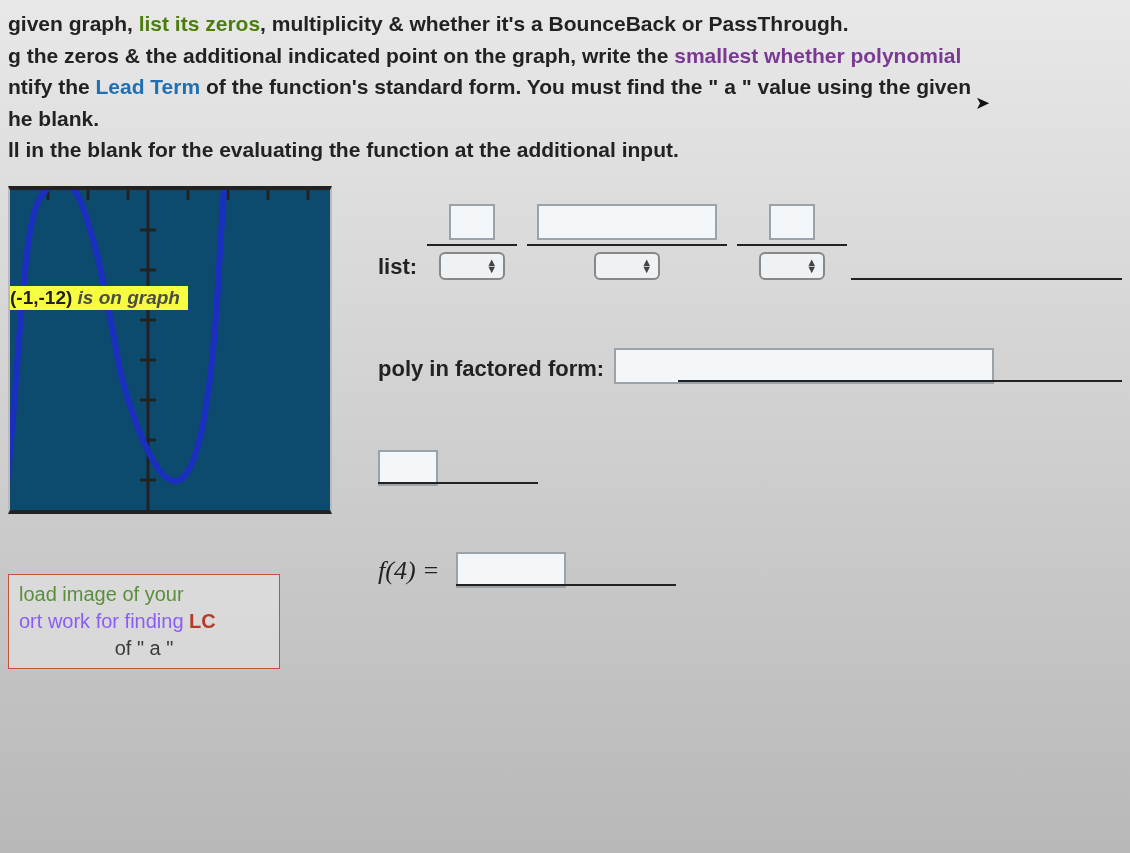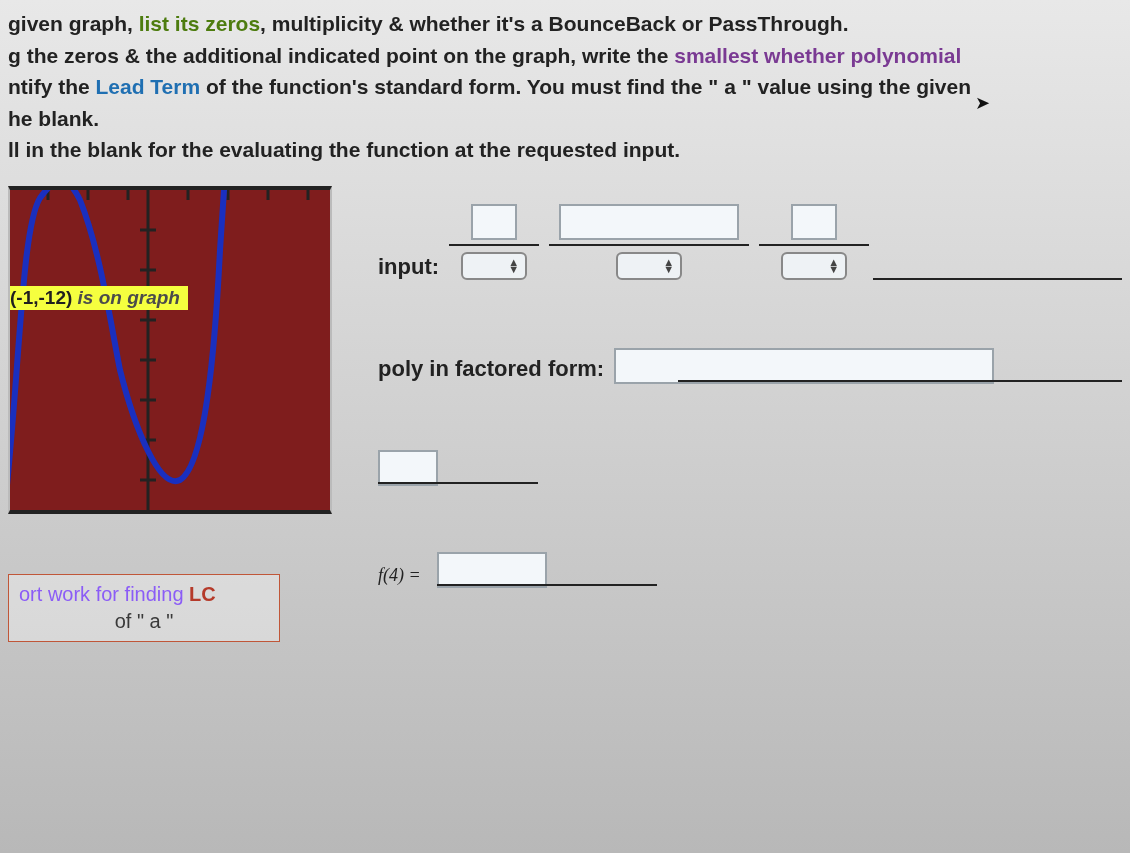--- a/index.html
+++ b/index.html
@@ -35,21 +35,21 @@
   .graph-col {
     flex: 0 0 340px;
     display: flex;
     flex-direction: column;
   }
 
   .graph-box {
     position: relative;
     width: 320px;
     height: 320px;
-    background: #7f1d1d;
+    background: #0c4a6e;
     border-left: 2px solid #bbb;
     border-right: 2px solid #bbb;
     border-top: 4px solid #222;
     border-bottom: 4px solid #222;
     overflow: hidden;
   }
   .graph-svg {
     position: absolute;
     inset: 0;
   }
@@ -160,21 +160,21 @@
   }
   .blank-over-line .top-blank {
     margin-bottom: -2px;
   }
 
   .farrow {
     display:flex;
     align-items:flex-end;
     font-family: "Times New Roman", serif;
     font-style: italic;
-    font-size: 18px;
+    font-size: 26px;
     font-weight: normal;
     color:#222;
   }
   .farrow .eq{ margin: 0 8px; font-style:normal;}
   
   .cursor-arrow {
     position: absolute;
     top: 92px;
     right: 140px;
     font-size: 18px;
@@ -188,21 +188,21 @@
   <div>
     <span>given graph, </span><span class="red">list its zeros</span><span>, multiplicity &amp; whether it's a BounceBack or PassThrough.</span>
   </div>
   <div>
     <span>g the zeros &amp; the additional indicated point on the graph, write the </span><span class="purple">smallest whether polynomial</span>
   </div>
   <div>
     <span>ntify the </span><span class="blue">Lead Term</span><span> of the function's standard form. You must find the " a " value using the given</span>
   </div>
   <div>he blank.</div>
-  <div>ll in the blank for the evaluating the function at the requested input.</div>
+  <div>ll in the blank for the evaluating the function at the additional input.</div>
 </div>
 
 <span class="cursor-arrow">➤</span>
 
 <div class="content-row">
   <div class="graph-col">
     <div class="graph-box">
       <svg class="graph-svg" viewBox="0 0 320 320">
 
         <line x1="138" y1="0" x2="138" y2="320" stroke="#222" stroke-width="3"></line>
@@ -235,29 +235,30 @@
                  C 195 275, 205 160, 210 60
                  C 213 20, 215 -20, 218 -60" fill="none" stroke="#1a2fbf" stroke-width="6"></path>
       </svg>
       <div class="highlight-tag">
         <span class="coord">(-1,-12)</span><span> is on graph</span>
       </div>
 
     </div>
 
     <div class="upload-box">
+      <div><span class="upl-green">load image of your</span></div>
       <div><span class="upl-brown">ort work for finding </span><span class="upl-red">LC</span></div>
       <div class="center"><span class="upl-dark">of " a "</span></div>
     </div>
   </div>
 
   <div class="answers-col">
 
     <div class="arow">
-      <span class="label">input:</span>
+      <span class="label">list:</span>
       <div class="zeros-group">
         <div class="frac">
           <div class="top-blank w-sm"></div>
           <div class="hr-line" style="width:90px"></div>
           <div class="sel">
               <span class="arrows">
                 <span>▲</span>
                 <span>▼</span>
               </span>
             </div>

